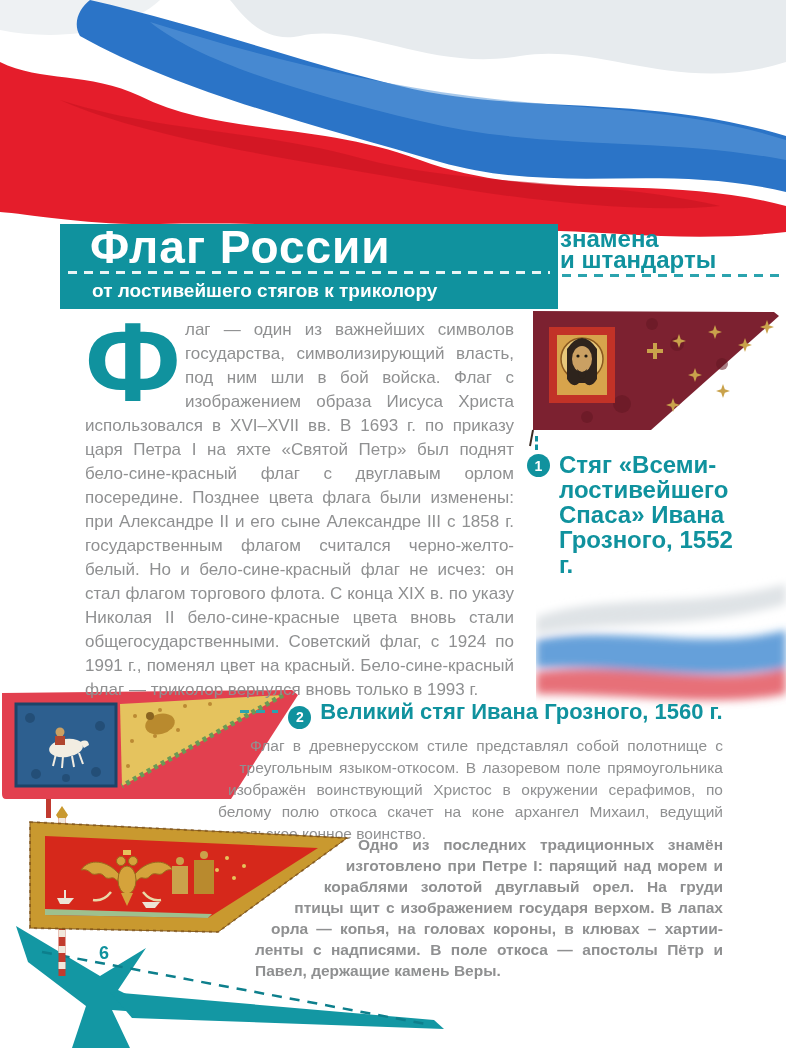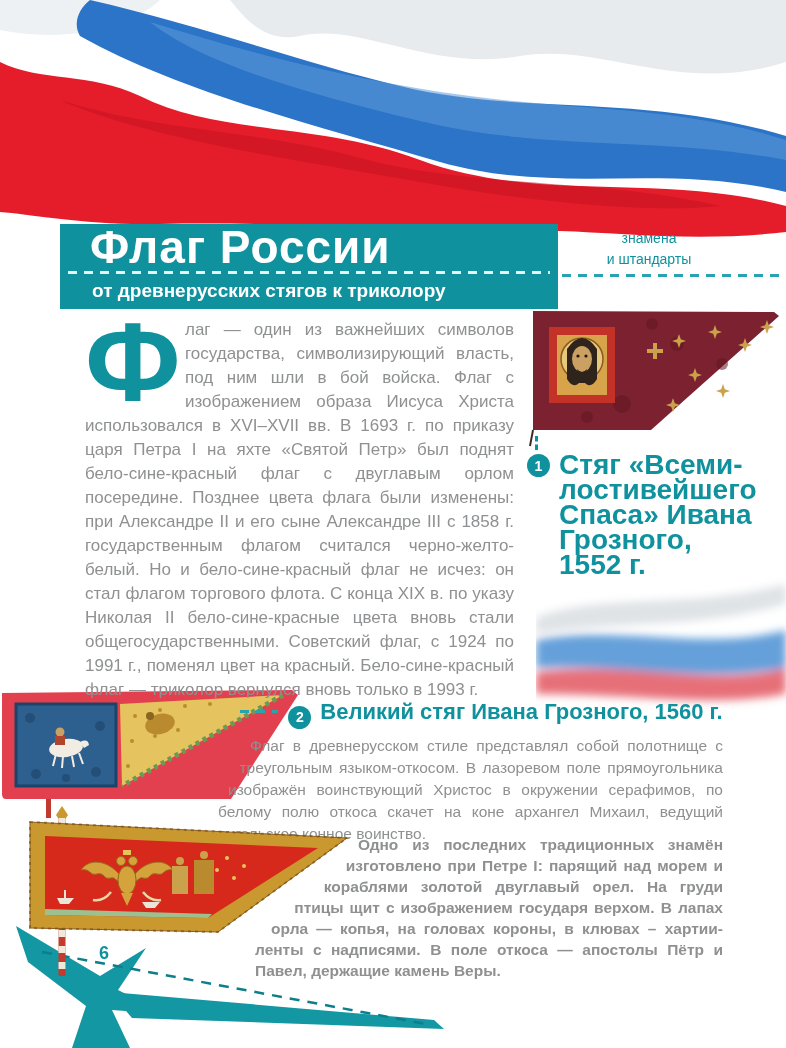--- a/index.html
+++ b/index.html
@@ -9,33 +9,33 @@
   }
   svg{display:block}
   .abs{position:absolute}
 
   
   .header-block{left:60px;top:224px;width:498px;height:85px;background:#10929e;z-index:3;}
   .hdr-title{position:absolute;left:30px;top:-4px;color:#ffffff;font-size:46px;font-weight:bold;letter-spacing:1px;white-space:nowrap;}
   .hdr-dash{position:absolute;left:8px;right:8px;top:47px;height:3px;
     background:repeating-linear-gradient(90deg,rgba(255,255,255,.9) 0 9px,transparent 9px 16px);}
   .hdr-sub{position:absolute;left:32px;top:56px;color:#ffffff;font-size:19px;font-weight:bold;white-space:nowrap;}
-  .tagline{left:560px;top:228px;width:178px;text-align:center;color:#10929e;
-    font-size:14px;font-weight:normal;line-height:21px;white-space:pre-line;z-index:3;}
+  .tagline{left:560px;top:228px;width:178px;text-align:left;color:#10929e;
+    font-size:24px;font-weight:bold;line-height:21px;white-space:pre-line;z-index:3;}
   .tag-dash{left:562px;top:274px;width:222px;height:3px;z-index:3;
     background:repeating-linear-gradient(90deg,#2ba3ae 0 9px,transparent 9px 16px);}
 
   
   .intro{left:85px;top:318px;width:429px;font-size:17px;line-height:24px;text-align:justify;color:#8f9091;z-index:2;}
   .dropcap{float:left;width:100px;height:76px;font-size:112px;line-height:88px;color:#10929e;font-weight:bold;overflow:visible;}
 
   
   .connector1{left:535px;top:436px;height:14px;border-left:3px dashed #10929e;z-index:2;}
   .caption1{left:527px;top:452px;width:220px;display:flex;gap:9px;z-index:2;}
-  .cap1-text{color:#10929e;font-size:28px;font-weight:bold;line-height:25px;white-space:pre-line;}
+  .cap1-text{color:#10929e;font-size:24px;font-weight:bold;line-height:25px;white-space:pre-line;}
 
   .num-circle{flex:0 0 auto;width:23px;height:23px;border-radius:50%;background:#10929e;color:#fff;
     font-size:14px;font-weight:bold;display:flex;align-items:center;justify-content:center;margin-top:2px;}
 
   
   .hrow{position:absolute;right:63px;text-align:center;white-space:nowrap;z-index:2;}
   .hrow .hdash{display:inline-block;vertical-align:6px;height:3px;margin-right:10px;
     background:repeating-linear-gradient(90deg,#2ba3ae 0 9px,transparent 9px 16px);}
   .hrow .num-circle{display:inline-flex;vertical-align:-3px;margin-right:9px;}
   .hrow .htitle{color:#10929e;font-size:22px;font-weight:bold;}
@@ -66,21 +66,21 @@
       <path d="M0,62 C40,82 90,72 140,96 C220,136 320,122 420,160 C540,204 660,172 786,206 L786,232 C700,242 620,233 560,231 C440,228 260,222 160,224 C90,226 30,214 0,212 Z" fill="#e51d2b"></path>
       <path d="M60,100 C160,132 260,130 360,158 C470,188 600,178 720,206 C640,214 520,200 420,182 C300,160 150,140 60,100 Z" fill="#c4121f" opacity="0.55"></path>
       <path d="M300,226 C360,242 430,238 490,224 C455,248 370,252 300,241 Z" fill="#2b74c7"></path>
       <path d="M80,303 C220,297 380,302 515,297 L515,305 C380,310 220,306 80,309 Z" fill="#bcd6ee" opacity="0.6"></path>
     </svg>
   </div>
 
   <div class="abs header-block">
     <div class="hdr-title">Флаг России</div>
     <div class="hdr-dash"></div>
-    <div class="hdr-sub">от древнерусских стягов к триколору</div>
+    <div class="hdr-sub">от лостивейшего стягов к триколору</div>
   </div>
   <div class="abs tagline">знамена
 и штандарты</div>
   <div class="abs tag-dash"></div>
 
   <div class="abs intro">
     <span class="dropcap">Ф</span><span>лаг — один из важнейших символов государства, символизирующий власть, под ним шли в бой войска. Флаг с изображением образа Иисуса Христа использовался в XVI–XVII вв. В 1693 г. по приказу царя Петра I на яхте «Святой Петр» был поднят бело-сине-красный флаг с двуглавым орлом посередине. Позднее цвета флага были изменены: при Александре II и его сыне Александре III с 1858 г. государственным флагом считался черно-желто-белый. Но и бело-сине-красный флаг не исчез: он стал флагом торгового флота. С конца XIX в. по указу Николая II бело-сине-красные цвета вновь стали общегосударственными. Советский флаг, с 1924 по 1991 г., поменял цвет на красный. Бело-сине-красный флаг — триколор вернулся вновь только в 1993 г.</span>
   </div>
 
   <div class="abs" style="left:527px;top:299px;z-index:2">

